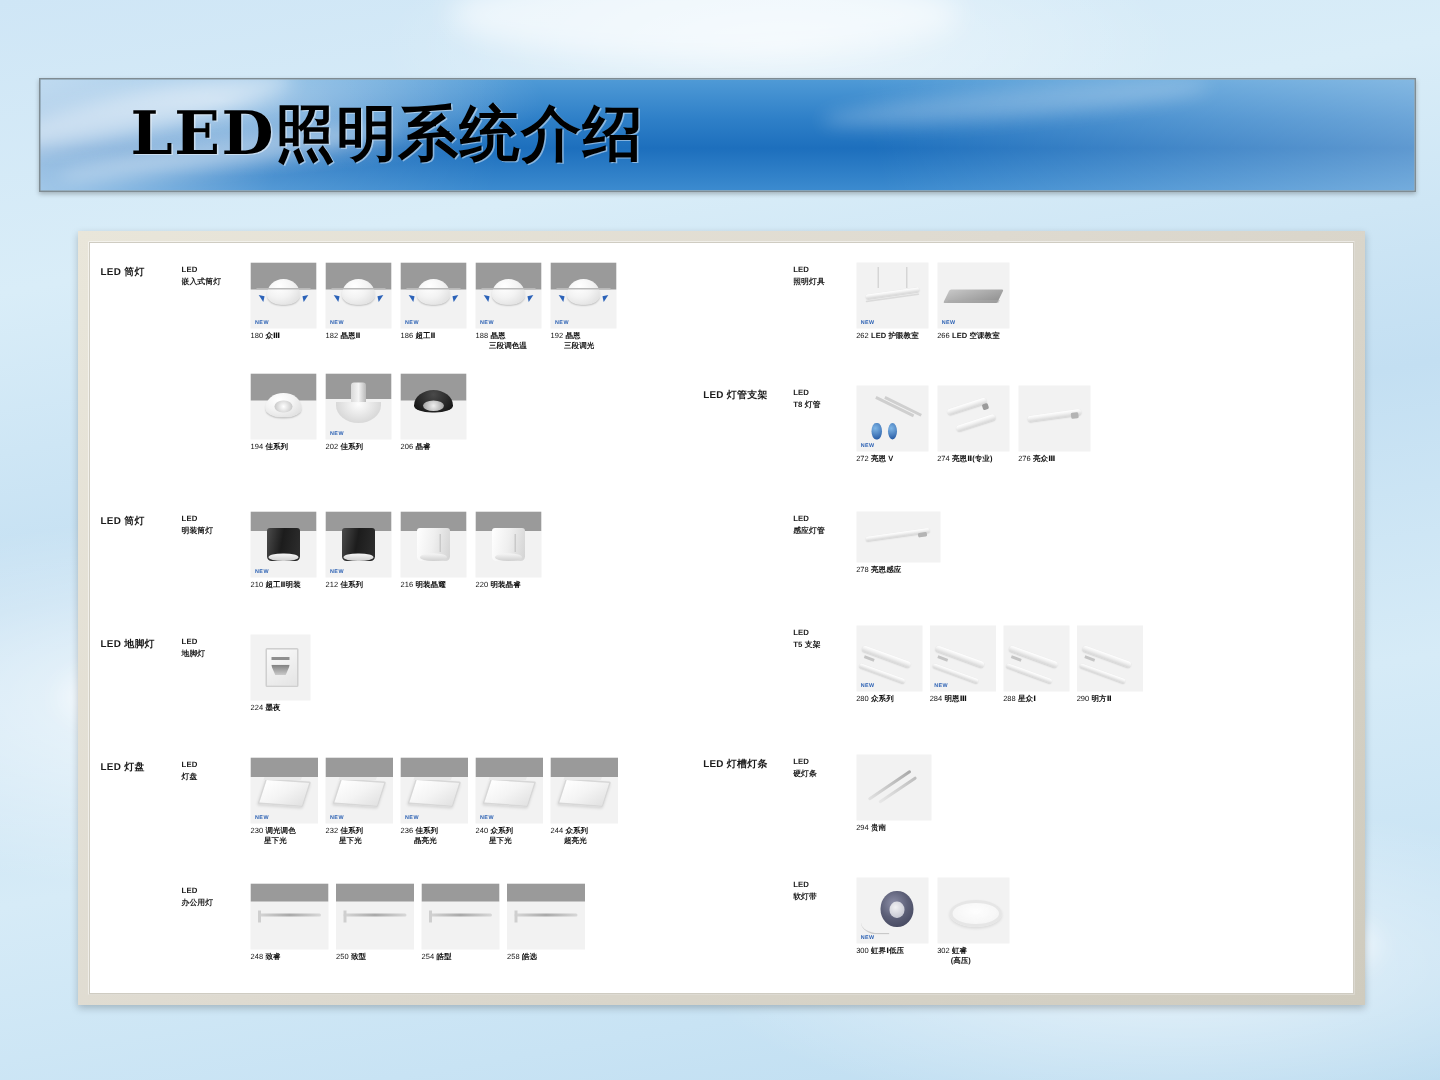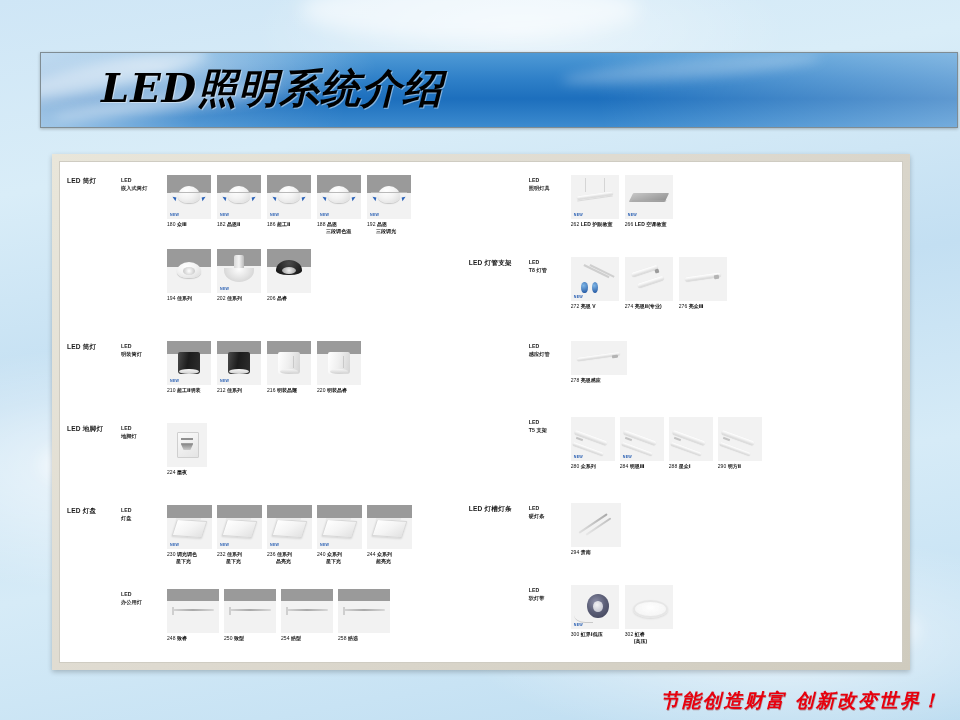--- a/index.html
+++ b/index.html
@@ -12,30 +12,29 @@
     position:absolute;inset:0;
     background:
       radial-gradient(ellipse 520px 180px at 160px 470px, rgba(255,255,255,.75), rgba(255,255,255,0) 70%),
       radial-gradient(ellipse 460px 150px at 780px 640px, rgba(255,255,255,.6), rgba(255,255,255,0) 70%),
       radial-gradient(ellipse 380px 120px at 520px 30px, rgba(255,255,255,.5), rgba(255,255,255,0) 70%),
       linear-gradient(170deg,#cfe6f6 0%,#d9edf8 22%,#c3dff2 46%,#d6ebf7 68%,#c8e3f4 86%,#bcdcf0 100%);
   }
   .cloud{position:absolute;border-radius:50%;background:rgba(255,255,255,.55);filter:blur(9px);}
   
   #banner{
-    position:absolute;left:40px;top:52px;width:916px;height:74px;
+    position:absolute;left:26px;top:52px;width:916px;height:74px;
     border:1px solid #7f8c93;
     background:
       linear-gradient(100deg, rgba(255,255,255,.55) 0%, rgba(255,255,255,.12) 18%, rgba(255,255,255,0) 34%),
       linear-gradient(255deg, rgba(255,255,255,.30) 0%, rgba(255,255,255,0) 40%),
       radial-gradient(ellipse 300px 70px at 120px 14px, rgba(255,255,255,.5), rgba(255,255,255,0) 72%),
       linear-gradient(180deg,#4f9ad6 0%,#2f80c8 35%,#1d6fbd 62%,#3c8bcf 100%);
     box-shadow:0 1px 3px rgba(0,0,0,.25);
     overflow:hidden;
-    font-style:italic;
   }
   #banner .wisp{position:absolute;background:rgba(255,255,255,.40);filter:blur(6px);border-radius:50%;}
   #banner-title{
     position:absolute;left:60px;top:50%;transform:translateY(-52%);
     font-family:"DejaVu Serif","Liberation Serif",serif;
     font-weight:bold;font-size:40px;color:#000;letter-spacing:1px;
     text-shadow:1px 1px 0 rgba(255,255,255,.45);
     white-space:nowrap;
   }
   
@@ -553,14 +552,13 @@
                   <div class="ring" style="left: 18%; top: 34%; width: 64%; height: 32%;"></div>
                 </div>
                 <div class="caption"><span><span class="num">302 </span><b>虹睿</b></span><b class="l2">(高压)</b></div>
               </div>
             </div>
           </div>
         </div>
     </div>
   </div>
 
-  <div id="footer">节能创造财富 创新改变世界！</div>
 </div>
 
 </body></html>

